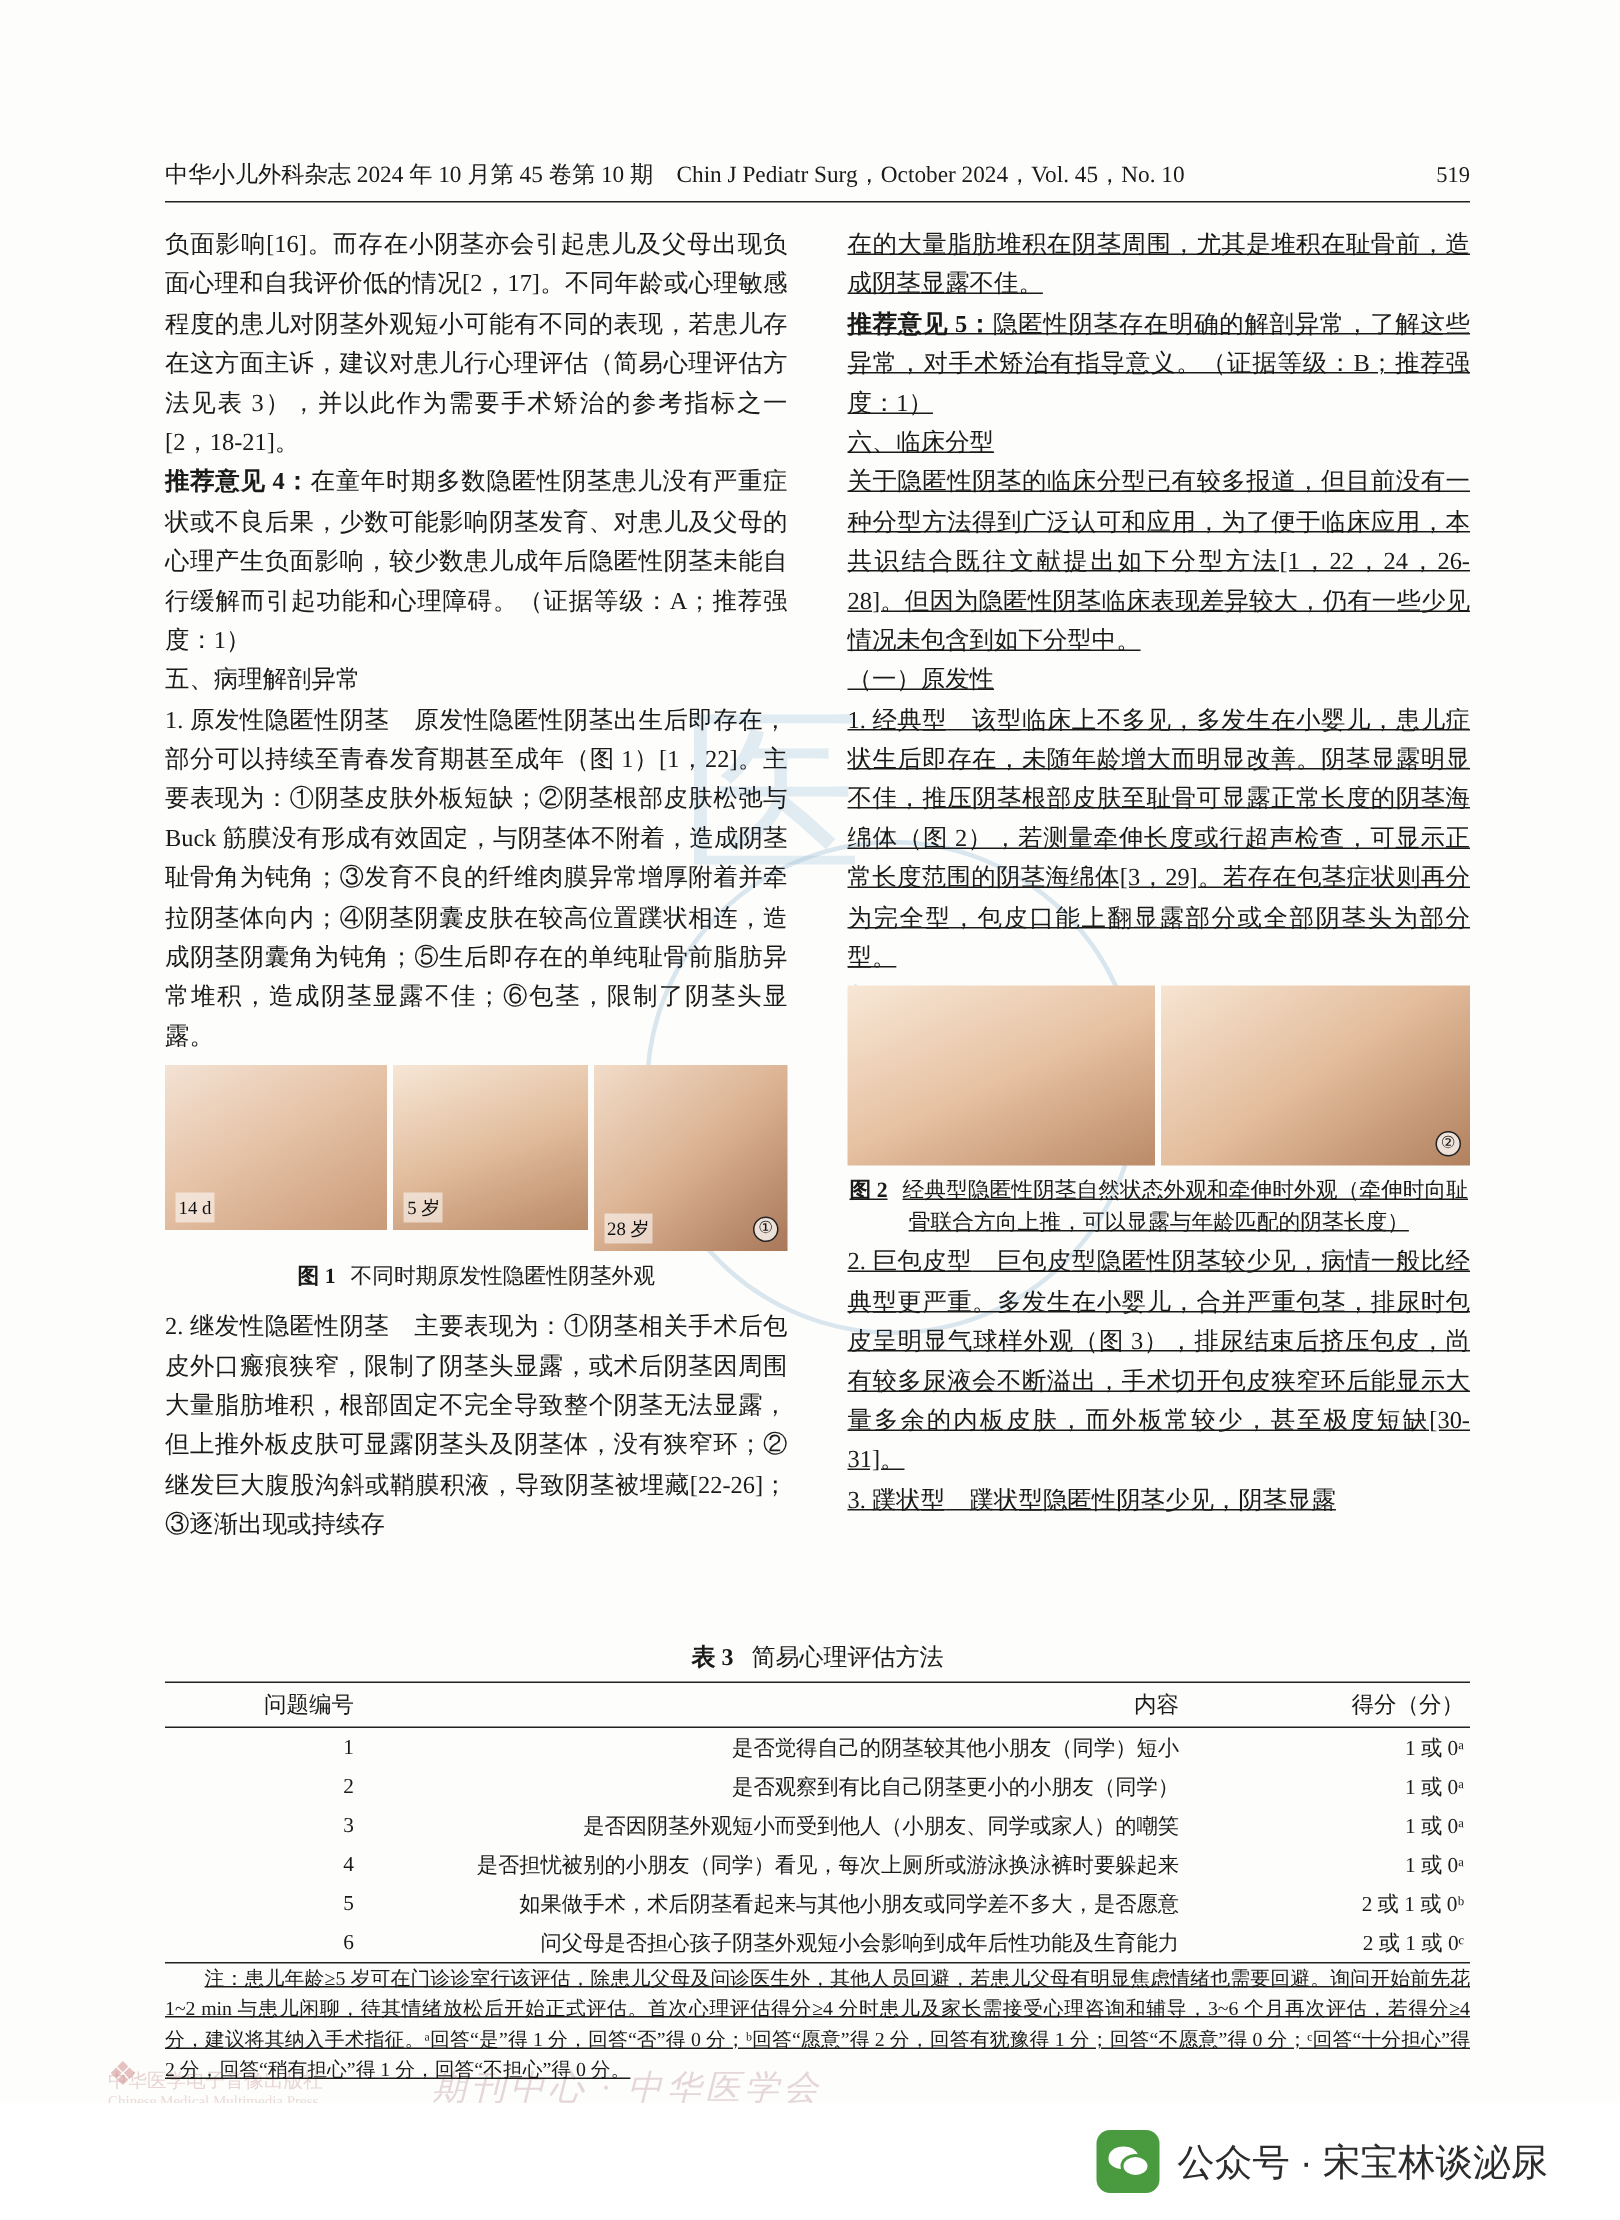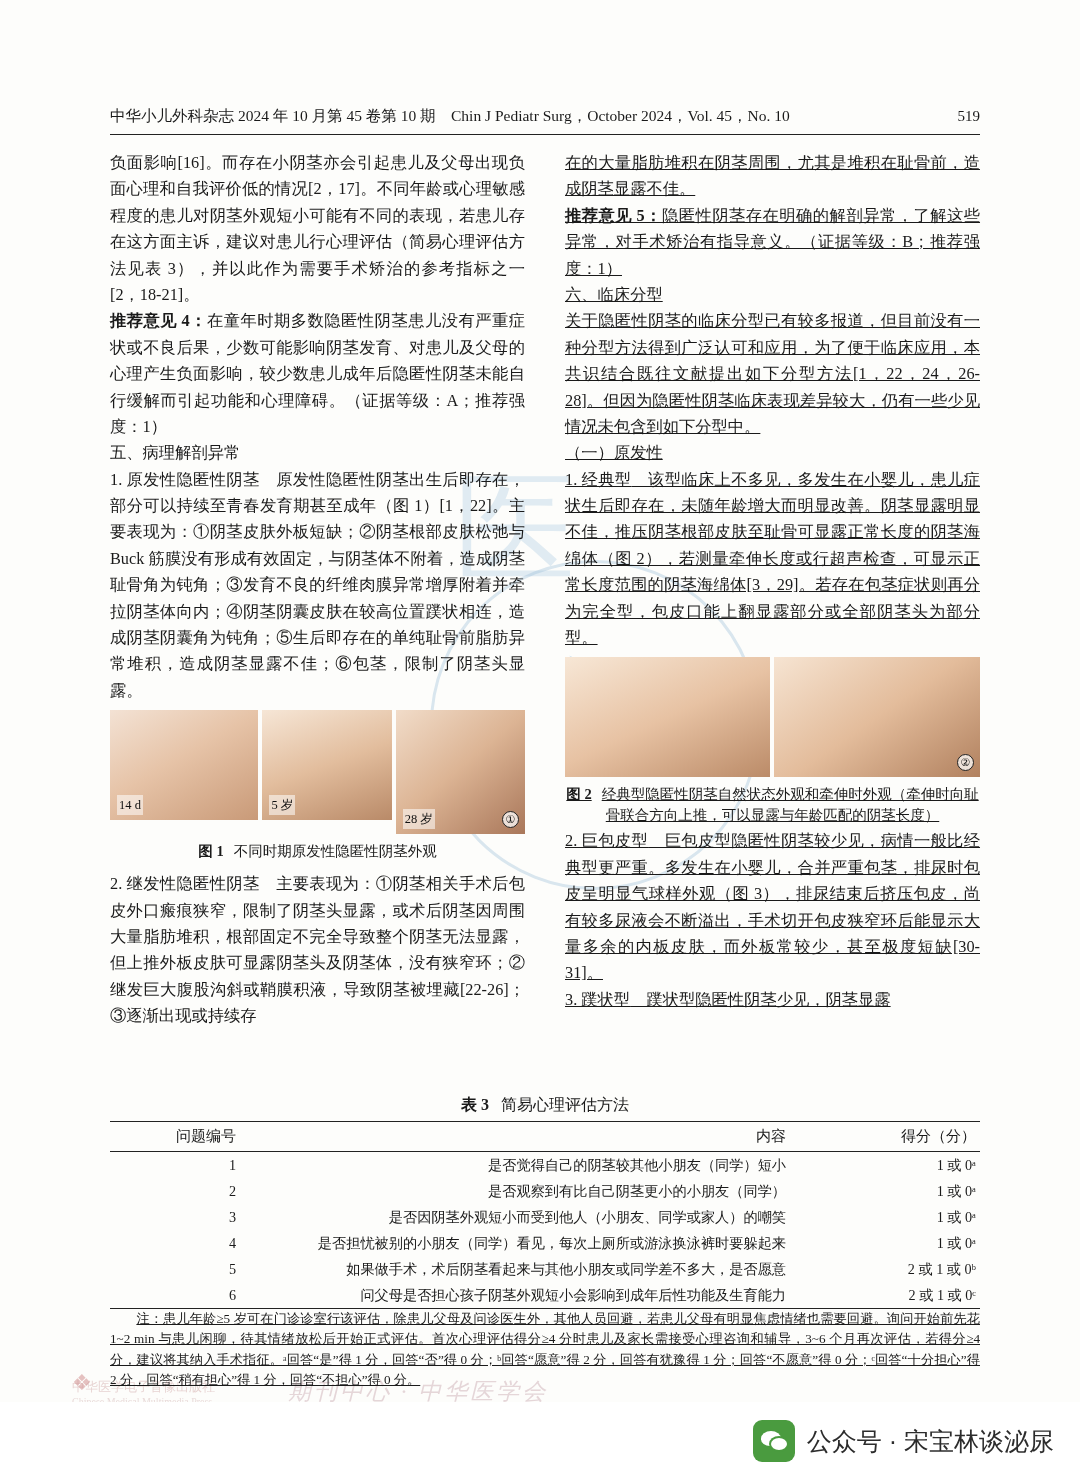--- a/index.html
+++ b/index.html
@@ -192,21 +192,21 @@
   .footer {
     position:absolute;
     left:0; bottom:0;
     width:1080px; height:78px;
     background:#ffffff;
     z-index:5;
     border-top:1px solid #ffffff;
   }
   .wechat {
     position:absolute;
-    right:26px; bottom:18px;
+    right:48px; bottom:18px;
     display:flex;
     align-items:center;
     gap:12px;
     font-family:"Liberation Sans", sans-serif;
     font-size:25px;
     color:#2c2c2c;
     z-index:6;
   }
   .wechat .wicon {
     width:42px; height:42px;

